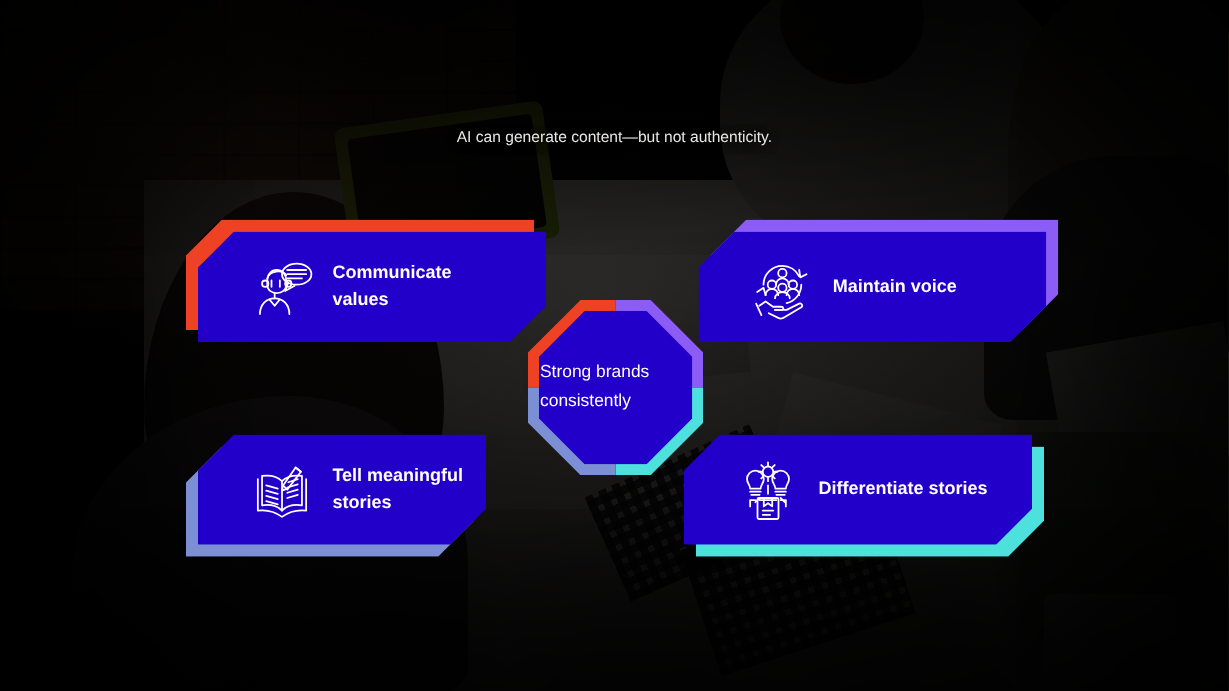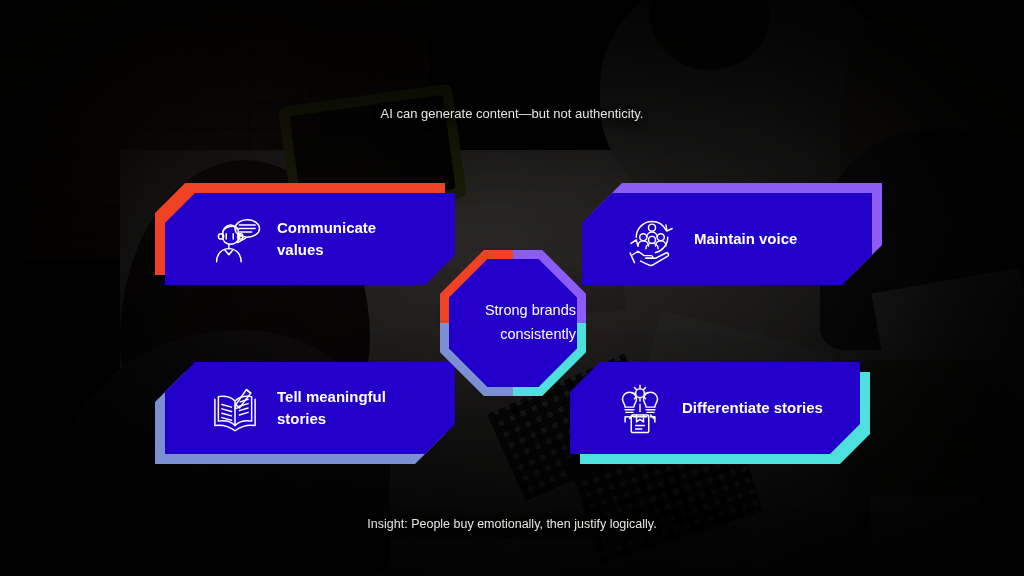--- a/index.html
+++ b/index.html
@@ -140,21 +140,21 @@
     position:absolute;left:0;top:0;width:100%;height:100%;
     clip-path:polygon(30% 0,70% 0,100% 30%,100% 70%,70% 100%,30% 100%,0 70%,0 30%);
   }
   .hub .q{position:absolute;width:50%;height:50%;}
   .hub .inner{
     position:absolute;left:9px;top:9px;width:128px;height:128px;background:#2300c9;
     clip-path:polygon(30% 0,70% 0,100% 30%,100% 70%,70% 100%,30% 100%,0 70%,0 30%);
   }
   .hub .htxt{
     position:absolute;left:0;top:0;width:100%;height:100%;
-    display:flex;align-items:center;justify-content:center;text-align:right;
+    display:flex;align-items:center;justify-content:center;text-align:left;
     color:#fff;font-size:14.5px;line-height:1.65;font-weight:400;padding:0 10px;box-sizing:border-box;
   }
 </style>
 </head>
 <body>
 
 <div id="stage">
 
   <div class="bg">
     <div class="bg-layer bg-brick"></div>
@@ -228,21 +228,21 @@
             <path d="M25 43c0-3.5 3.1-6 7-6s7 2.5 7 6"></path>
             <path d="M10 50l6-4 7 5h8c2 0 3 3 0 3h-6"></path>
             <path d="M25 54h11l12-6c2-1 4 2 2 3.5L34 61c-2 1.4-4 1.6-6 .6l-9-4.4"></path>
             <path d="M7 48l5 11"></path>
           </svg>
         </span>
         <span class="lbl">Maintain voice</span>
       </div>
     </div>
 
-    <div class="card" style="left:165px;top:362px;width:290px;height:92px;">
+    <div class="card" style="left:165px;top:362px;width:240px;height:92px;">
       <div class="accent" style="background:#7D8FD4;transform:translate(-10px,10px);"></div>
       <div class="body"></div>
       <div class="content">
         <span class="ico">
           <svg viewBox="0 0 64 64" fill="none" stroke="#ffffff" stroke-width="1.7" stroke-linecap="round" stroke-linejoin="round">
             <path d="M32 24c-5-5-12-6-19-5v28c7-1 14 0 19 5 5-5 12-6 19-5V19c-7-1-14 0-19 5z"></path>
             <path d="M32 24v28"></path>
             <path d="M9 22v30c8-1 15 0 23 6 8-6 15-7 23-6V22"></path>
             <path d="M17 28l11 3M17 33l11 3M17 38l11 3M17 43l11 3"></path>
             <path d="M47 22l-9 3M47 27l-10 3M47 32l-10 3M47 37l-10 3"></path>
@@ -282,16 +282,15 @@
       <div class="seg">
         <div class="q" style="left:0;top:0;background:#EF4123;"></div>
         <div class="q" style="left:50%;top:0;background:#8B5CF6;"></div>
         <div class="q" style="left:50%;top:50%;background:#4DE0DC;"></div>
         <div class="q" style="left:0;top:50%;background:#7D8FD4;"></div>
       </div>
       <div class="inner"></div>
       <div class="htxt">Strong brands consistently</div>
     </div>
 
-    <div class="footer">Insight: People buy emotionally, then justify logically.</div>
 
   </div>
 </div>
 
 </body></html>

